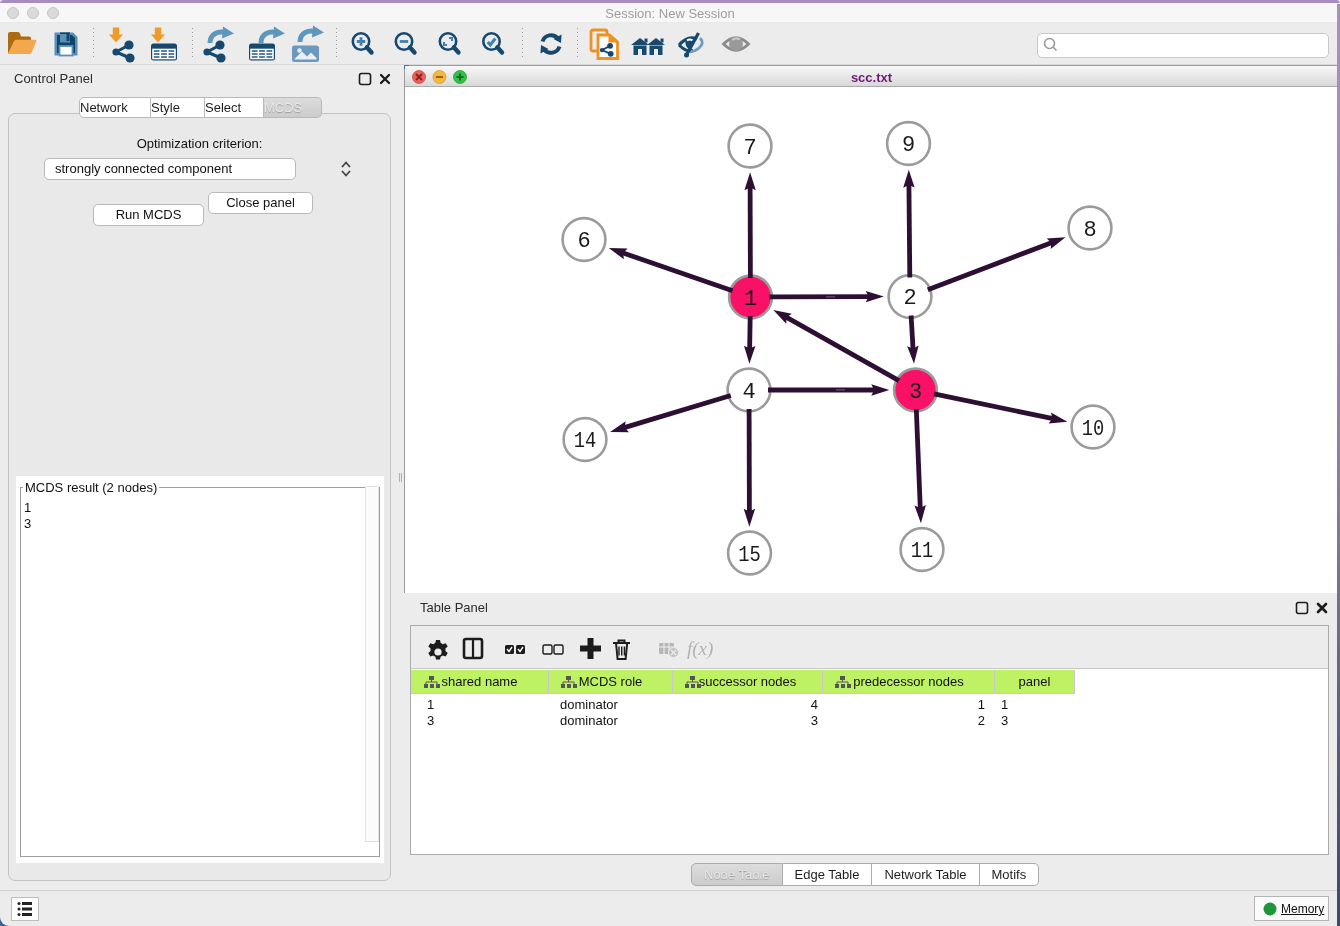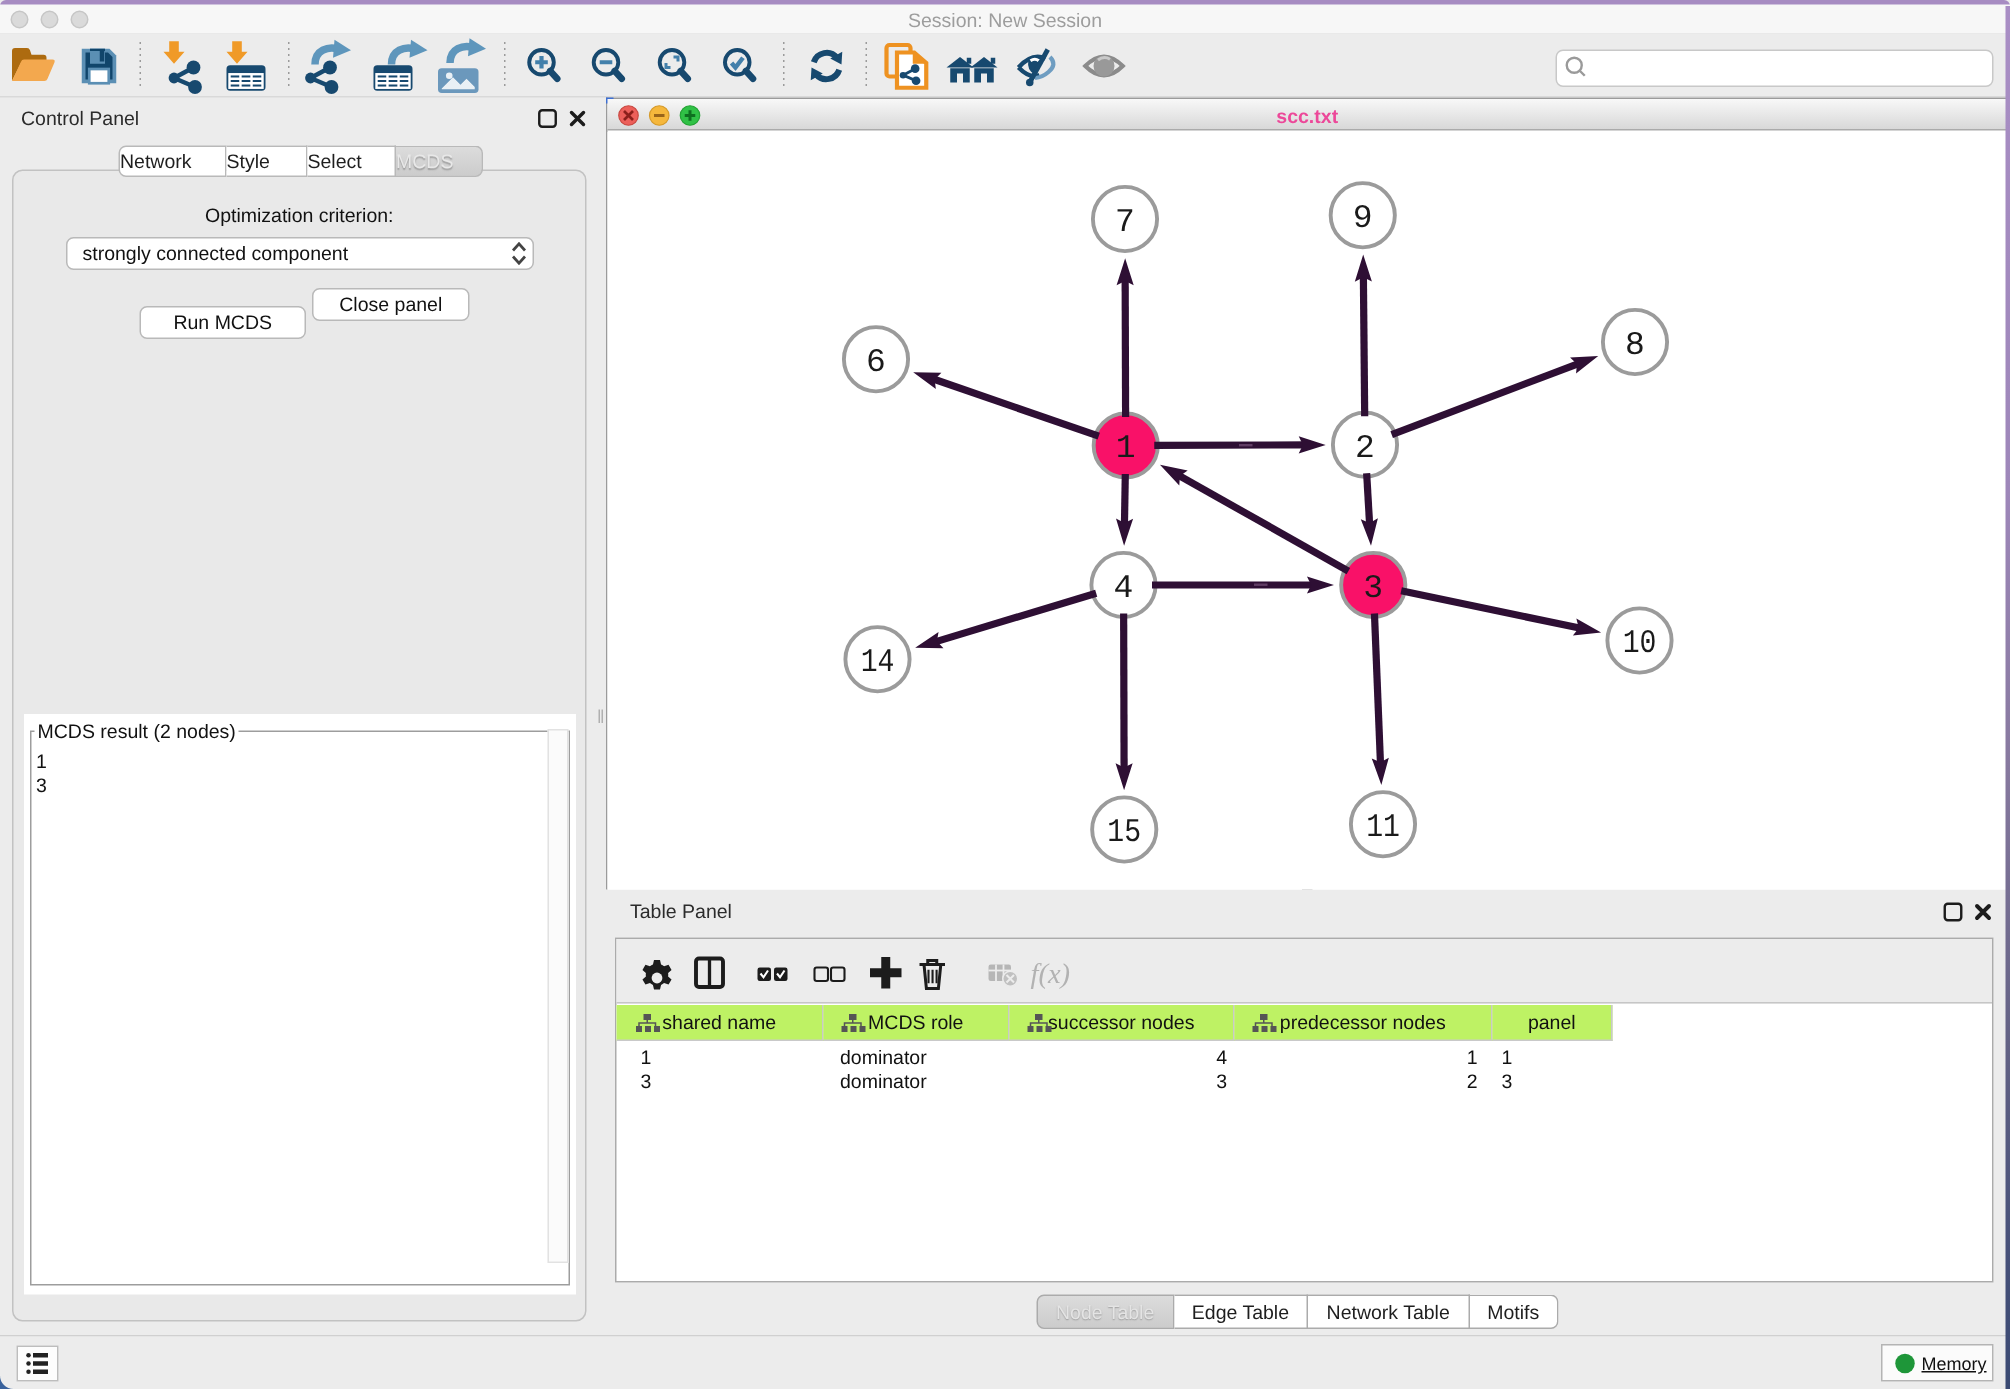--- a/index.html
+++ b/index.html
@@ -19,31 +19,31 @@
 
 #cp-title { left:14px; top:71px; font-size:13px; color:#2b2b2b; }
 #cp-body { left:8px; top:113px; width:383px; height:768px; background:#e9e9e9; border:1px solid #c2c2c2; border-radius:7px; }
 .tabstrip { display:flex; font-size:13px; color:#1e1e1e; }
 #cp-tabs { left:79px; top:97px; height:21px; }
 .tab { background:#fff; border:1px solid #b9b9b9; border-left:none; line-height:19px; text-align:left; }
 .tab.first { border-left:1px solid #b9b9b9; border-radius:5px 0 0 5px; }
 .tab.last { border-radius:0 5px 5px 0; }
 .tab.sel { background:linear-gradient(#dcdcdc,#cccccc); color:#e8e8e8; text-shadow:0 1px 1px #9a9a9a; }
 #opt-label { left:9px; top:136px; width:381px; text-align:center; font-size:13px; color:#111; }
-#dropdown { left:44px; top:158px; width:312px; height:22px; background:#fff; border:1px solid #b9b9b9; border-radius:5px; font-size:13px; color:#111; line-height:20px; padding-left:10px; }
+#dropdown { left:44px; top:158px; width:252px; height:22px; background:#fff; border:1px solid #b9b9b9; border-radius:5px; font-size:13px; color:#111; line-height:20px; padding-left:10px; }
 .btn { background:#fff; border:1px solid #b9b9b9; border-radius:5px; font-size:13px; color:#111; text-align:center; height:22px; line-height:20px; }
 #resultpanel { left:16px; top:476px; width:368px; height:387px; background:#fff; }
 #fieldset { left:4px; top:11px; width:360px; height:370px; border:1px solid #9d9d9d; }
 #legend { left:7px; top:4px; background:#fff; padding:0 2px; font-size:13px; color:#111; }
 #scrolltrack { right:5px; top:10px; width:14px; height:356px; background:#fbfbfb; border:1px solid #e2e2e2; }
 
 
 #netwin { left:404px; top:65px; width:935px; height:528px; border:1px solid #9b9b9b; border-bottom:none; background:#fff; }
 #nettitle { left:0; top:0; width:100%; height:21px; background:linear-gradient(#f8f8f8,#d8d8d8); border-bottom:1px solid #aaa; }
-#nettext { top:4px; left:0; width:100%; text-align:center; font-size:13px; font-weight:bold; color:#ec4899; }
+#nettext { top:4px; left:0; width:100%; text-align:center; font-size:13px; font-weight:bold; color:#701a75; }
 
 
 #tp-title { left:420px; top:600px; font-size:13px; color:#2b2b2b; }
 #tablebox { left:410px; top:625px; width:919px; height:230px; border:1px solid #ababab; background:#fff; }
 #ttoolbar { left:0; top:0; width:100%; height:43px; background:#ececec; border-bottom:1px solid #c6c6c6; }
 #thead { left:0; top:44px; width:100%; height:24px; background:#fff; font-size:13px; color:#111; }
 .hcell { position:absolute; top:0; height:24px; background:#bef264; border-right:1px solid #c9c9c9; border-bottom:1px solid #c9c9c9; text-align:center; line-height:23px; }
 .trow { position:absolute; font-size:13px; color:#111; height:16px; line-height:16px; }
 #btabs { left:691px; top:863px; height:23px; }
 .btab { background:#fff; border:1px solid #ababab; border-left:none; padding:0 12px; line-height:21px; font-size:13px; }

